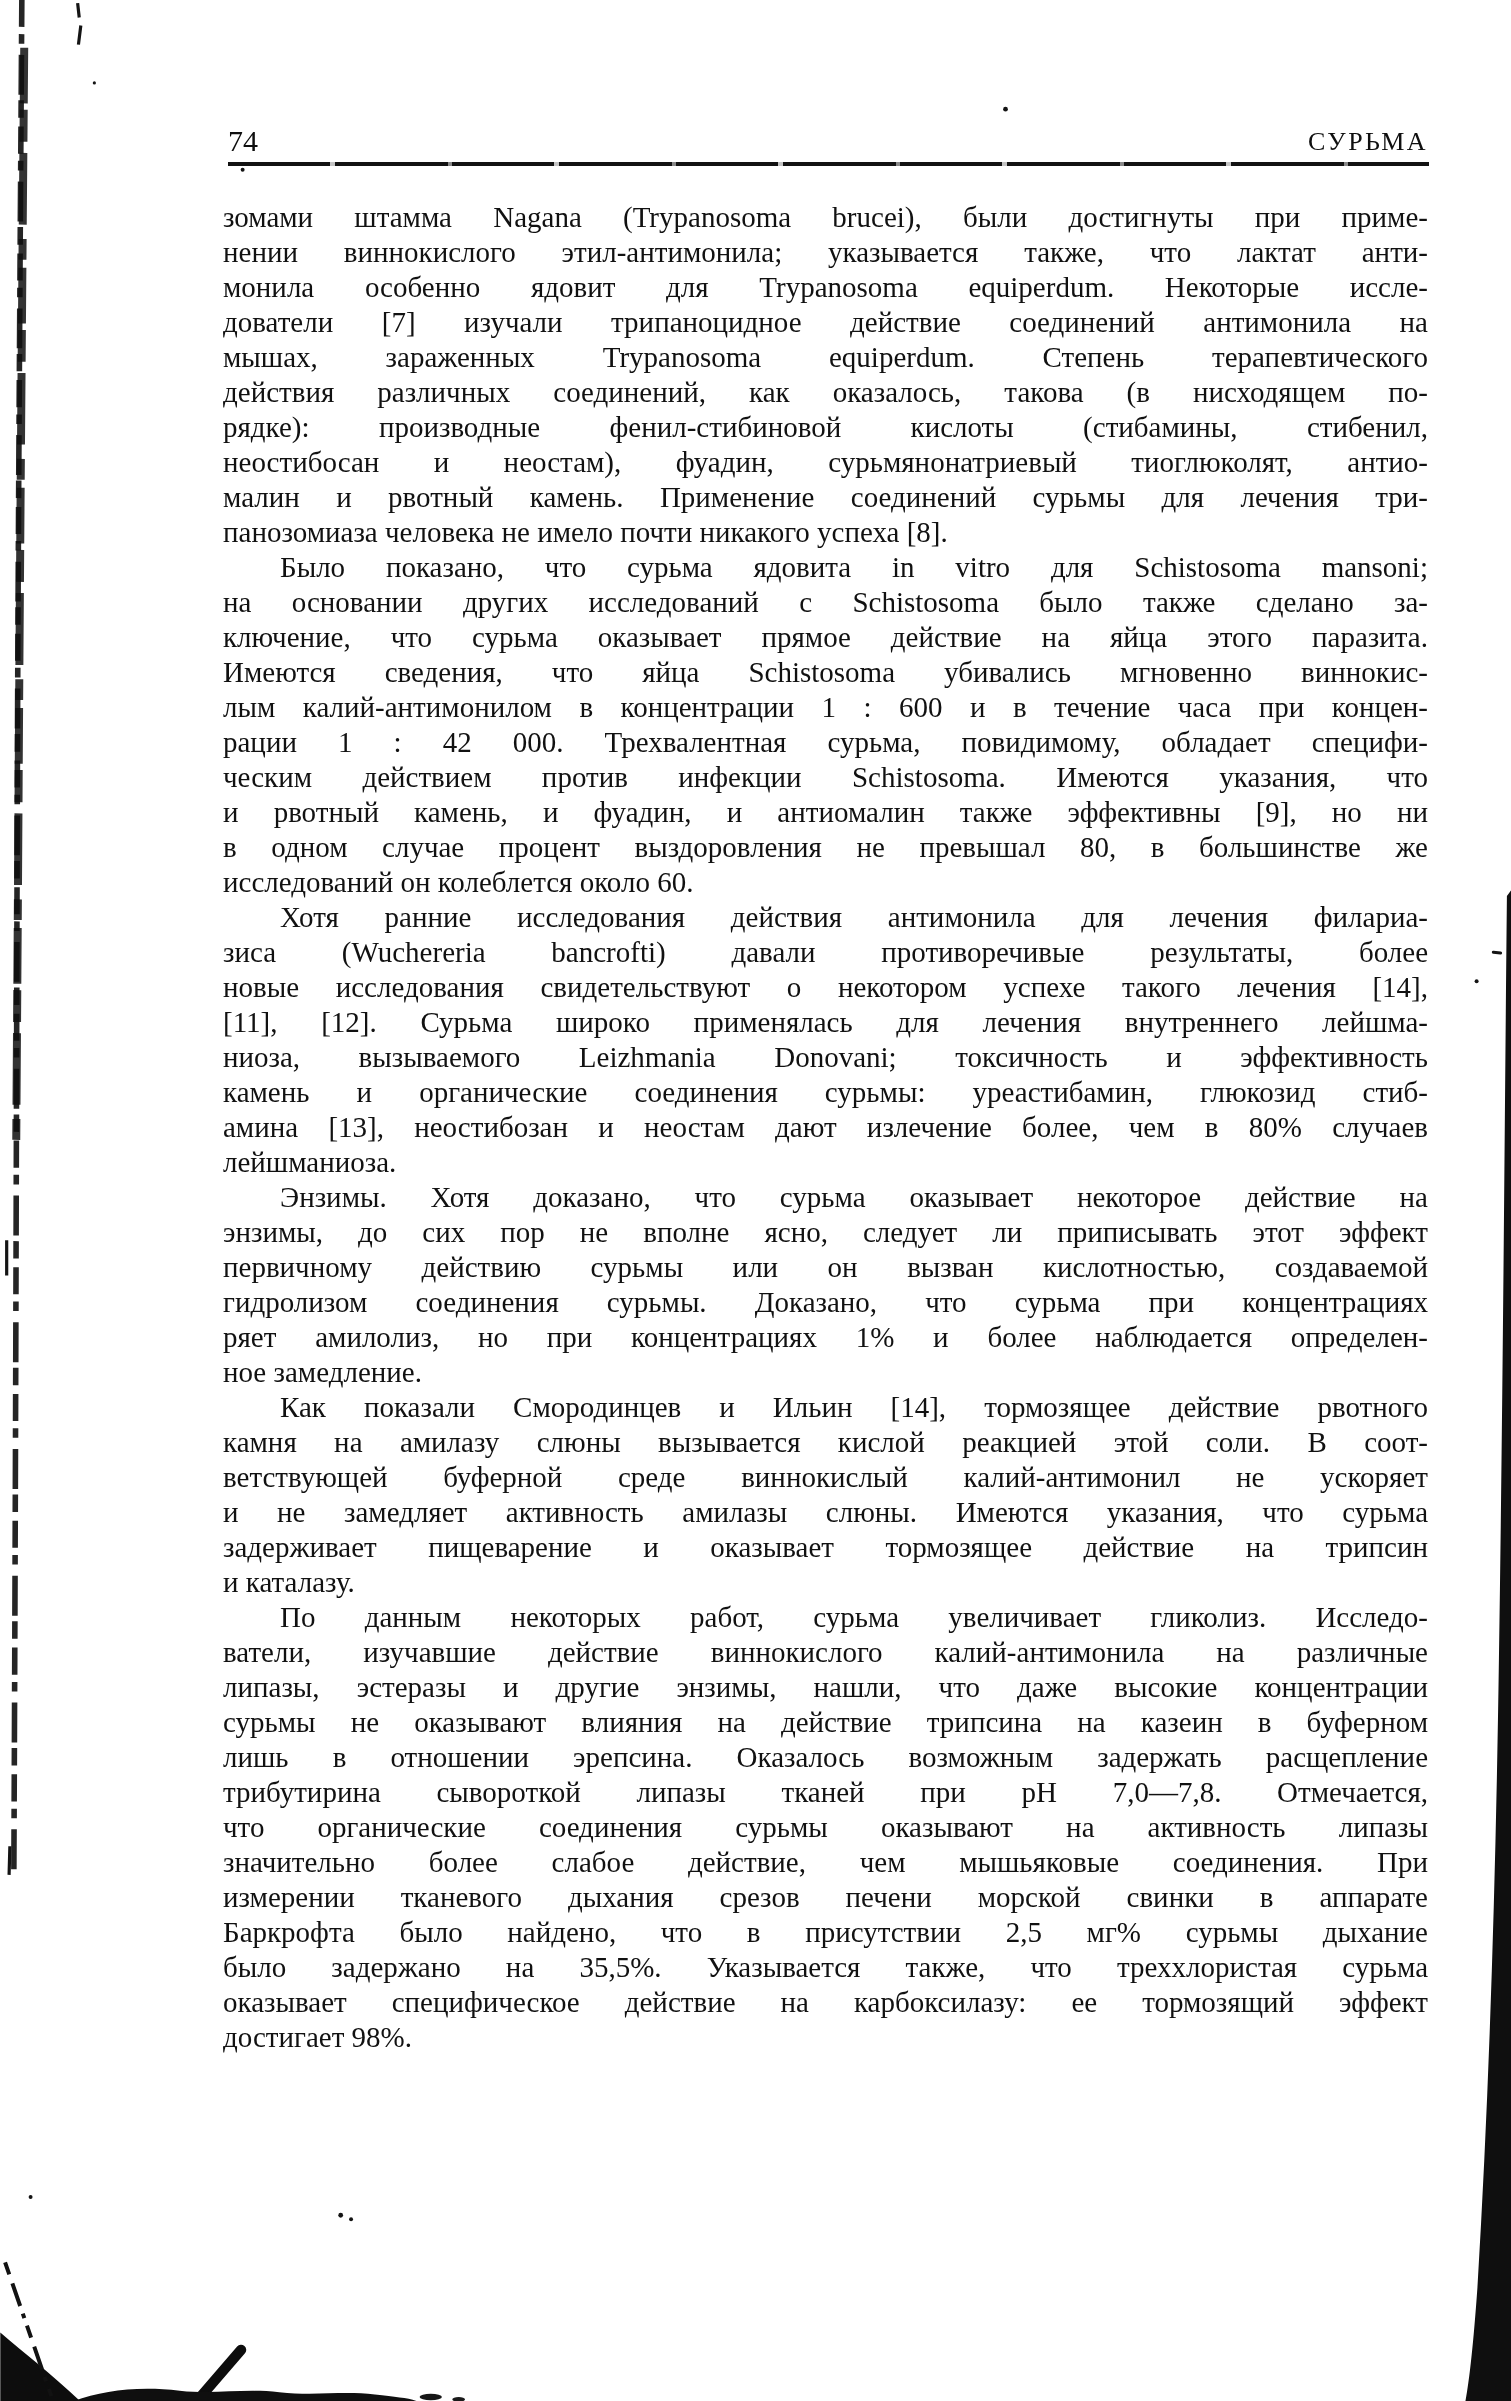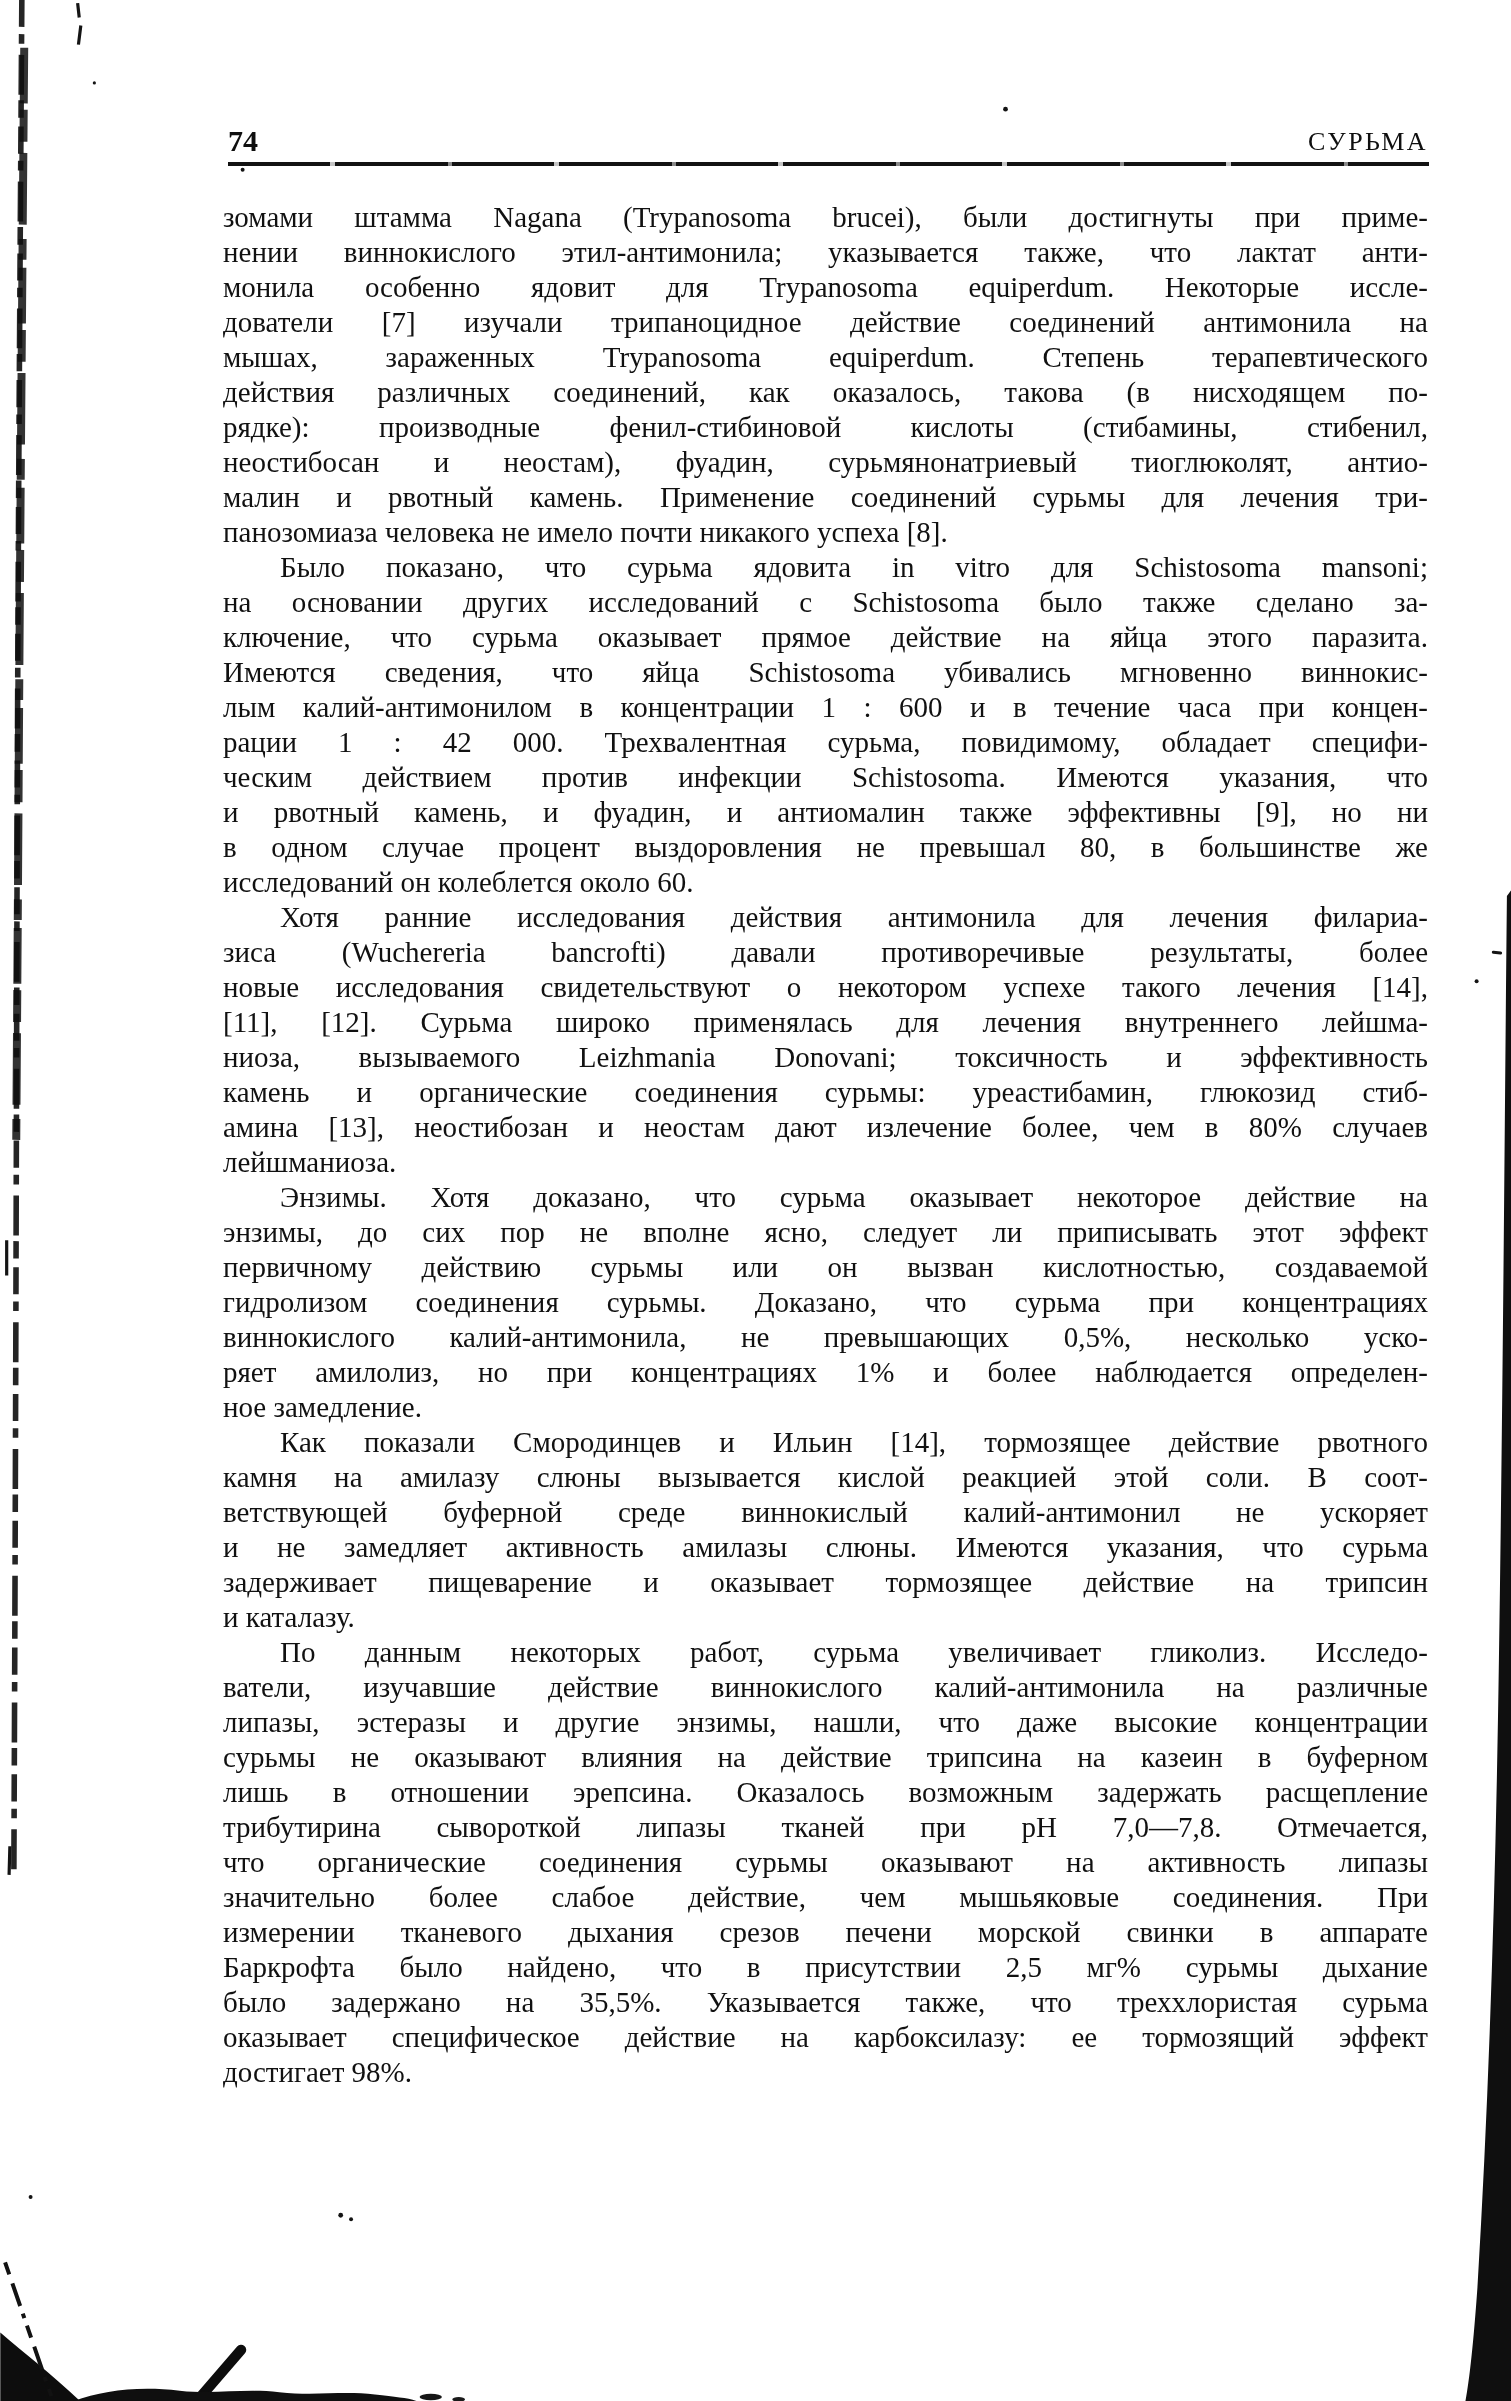--- a/index.html
+++ b/index.html
@@ -6,21 +6,21 @@
   body {
     width: 1512px; height: 2401px;
     background: #ffffff;
     position: relative;
     overflow: hidden;
     font-family: "Liberation Serif", serif;
     color: #101010;
   }
   .page-number {
     position: absolute; left: 228px; top: 126px;
-    font-size: 30px; line-height: 1; color: #0f0f0f; font-weight: bold;
+    font-size: 30px; line-height: 1; color: #0f0f0f;
   }
   .running-title {
     position: absolute; left: 223px; top: 129px; width: 1205px;
     text-align: right; font-size: 26px; line-height: 1;
     letter-spacing: 2.4px; color: #0f0f0f;
   }
   .header-rule {
     position: absolute; left: 228px; top: 162px; width: 1201px; height: 4px;
     background: repeating-linear-gradient(90deg,
       #121212 0 102px, rgba(18,18,18,.25) 102px 107px,
@@ -82,21 +82,20 @@
       <div class="line"><span>ниоза, вызываемого </span><span class="it">Leizhmania Donovani</span><span>; токсичность и эффективность</span></div>
       <div class="line"><span>камень и органические соединения сурьмы: уреастибамин, глюкозид стиб-</span></div>
       <div class="line"><span>амина [13], неостибозан и неостам дают излечение более, чем в 80% случаев</span></div>
       <div class="line last"><span>лейшманиоза.</span></div>
     </div>
     <div class="para indent">
       <div class="line"><span class="it">Энзимы.</span><span> Хотя доказано, что сурьма оказывает некоторое действие на</span></div>
       <div class="line"><span>энзимы, до сих пор не вполне ясно, следует ли приписывать этот эффект</span></div>
       <div class="line"><span>первичному действию сурьмы или он вызван кислотностью, создаваемой</span></div>
       <div class="line"><span>гидролизом соединения сурьмы. Доказано, что сурьма при концентрациях</span></div>
-      <div class="line"><span>виннокислого калий-антимонила, не превышающих 0,5%, несколько уско-</span></div>
       <div class="line"><span>ряет амилолиз, но при концентрациях 1% и более наблюдается определен-</span></div>
       <div class="line last"><span>ное замедление.</span></div>
     </div>
     <div class="para indent">
       <div class="line"><span>Как показали Смородинцев и Ильин [14], тормозящее действие рвотного</span></div>
       <div class="line"><span>камня на амилазу слюны вызывается кислой реакцией этой соли. В соот-</span></div>
       <div class="line"><span>ветствующей буферной среде виннокислый калий-антимонил не ускоряет</span></div>
       <div class="line"><span>и не замедляет активность амилазы слюны. Имеются указания, что сурьма</span></div>
       <div class="line"><span>задерживает пищеварение и оказывает тормозящее действие на трипсин</span></div>
       <div class="line last"><span>и каталазу.</span></div>

